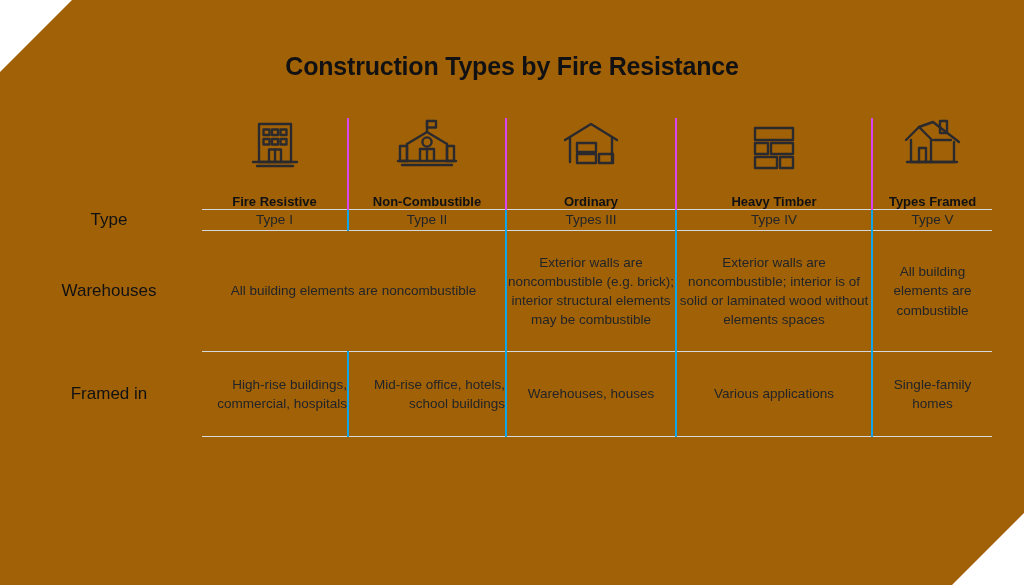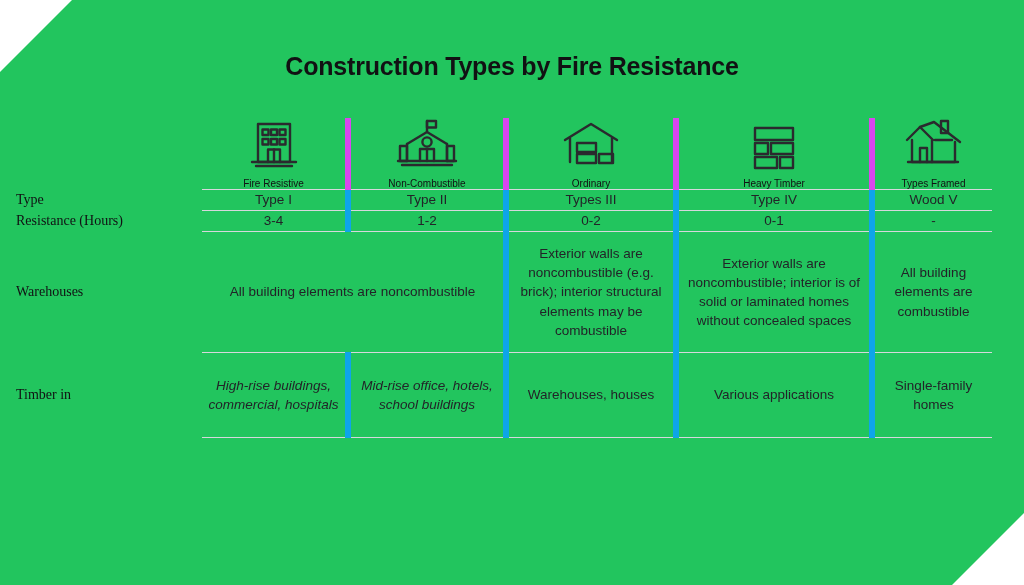--- a/index.html
+++ b/index.html
@@ -14,21 +14,21 @@
     font-family: "Liberation Sans", sans-serif;
     color: #1d1d1f;
   }
 
   
   #card {
     position: absolute;
     left: 0; top: 0;
     width: 1024px;
     height: 585px;
-    background: #22c55e;
+    background: #a16207;
     -webkit-clip-path: polygon(72px 0, 1024px 0, 1024px 513px, 952px 585px, 0 585px, 0 72px);
     clip-path: polygon(72px 0, 1024px 0, 1024px 513px, 952px 585px, 0 585px, 0 72px);
   }
 
   
   #title {
     position: absolute;
     left: 0; top: 52px;
     width: 1024px;
     text-align: center;
@@ -49,62 +49,61 @@
   }
   #table td, #table th {
     padding: 0;
     vertical-align: middle;
     font-weight: normal;
   }
 
   
   .rowlabel {
     width: 186px;
-    text-align: left;
+    text-align: center;
     padding-right: 16px;
-    font-size: 14px;
+    font-size: 17px;
     font-weight: bold;
     color: #111113;
     white-space: nowrap;
-    font-family: Liberation Serif, serif;
   }
 
   
   .hcell {
     text-align: center;
     padding: 10px 6px 14px 6px;
-    border-left: 6px solid #d946ef;
+    border-left: 2px solid #d946ef;
   }
   .hcell.first { border-left: none; }
   .hname {
-    margin-top: 8px;
-    font-size: 10px;
-    font-weight: normal;
+    margin-top: 24px;
+    font-size: 13px;
+    font-weight: bold;
     color: #111113;
     white-space: nowrap;
   }
   .icon-wrap {
     height: 52px;
     display: flex;
     align-items: flex-end;
     justify-content: center;
   }
 
   
   .dcell {
     text-align: center;
     font-size: 13.5px;
     line-height: 1.42;
     color: #222428;
-    border-left: 6px solid #0ea5e9;
+    border-left: 2px solid #0ea5e9;
     border-top: 1px solid #d6d8dc;
     padding: 9px 8px;
   }
   .dcell.first { border-left: none; }
-  .dcell.leftal { text-align: center; padding-left: 14px; font-style: italic; }
+  .dcell.leftal { text-align: right; padding-left: 14px; }
 
   
   tr.r-short .dcell { height: 20px; }
   tr.r-desc .dcell { height: 120px; padding-top: 12px; padding-bottom: 12px; }
   tr.r-found .dcell { height: 84px; padding-top: 12px; padding-bottom: 12px; }
 
   
   tr.r-found .dcell { border-bottom: 1px solid #d6d8dc; }
 
   svg { display: block; }
@@ -212,42 +211,34 @@
         <div class="hname">Types Framed</div>
       </td>
     </tr>
 
     <tr class="r-short">
       <td class="rowlabel">Type</td>
       <td class="dcell first">Type I</td>
       <td class="dcell">Type II</td>
       <td class="dcell">Types III</td>
       <td class="dcell">Type IV</td>
-      <td class="dcell">Wood V</td>
-    </tr>
-
-    <tr class="r-short">
-      <td class="rowlabel">Resistance (Hours)</td>
-      <td class="dcell first">3-4</td>
-      <td class="dcell">1-2</td>
-      <td class="dcell">0-2</td>
-      <td class="dcell">0-1</td>
-      <td class="dcell">-</td>
-    </tr>
+      <td class="dcell">Type V</td>
+    </tr>
+
 
     <tr class="r-desc">
       <td class="rowlabel">Warehouses</td>
       <td class="dcell first" colspan="2">All building elements are noncombustible</td>
       <td class="dcell">Exterior walls are noncombustible (e.g. brick); interior structural elements may be combustible</td>
-      <td class="dcell">Exterior walls are noncombustible; interior is of solid or laminated homes without concealed spaces</td>
+      <td class="dcell">Exterior walls are noncombustible; interior is of solid or laminated wood without elements spaces</td>
       <td class="dcell">All building elements are combustible</td>
     </tr>
 
     <tr class="r-found">
-      <td class="rowlabel">Timber in</td>
+      <td class="rowlabel">Framed in</td>
       <td class="dcell first leftal">High-rise buildings, commercial, hospitals</td>
       <td class="dcell leftal">Mid-rise office, hotels, school buildings</td>
       <td class="dcell">Warehouses, houses</td>
       <td class="dcell">Various applications</td>
       <td class="dcell">Single-family homes</td>
     </tr>
 
   </tbody>
     </table>
 </div>

